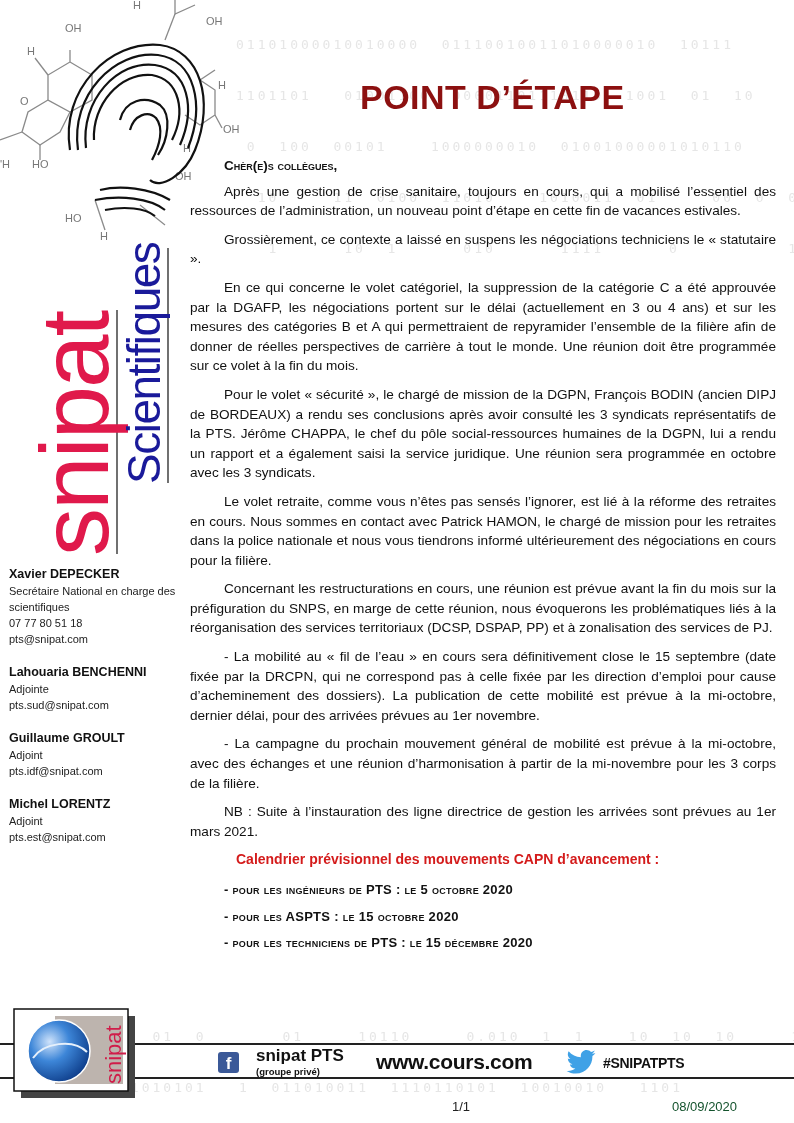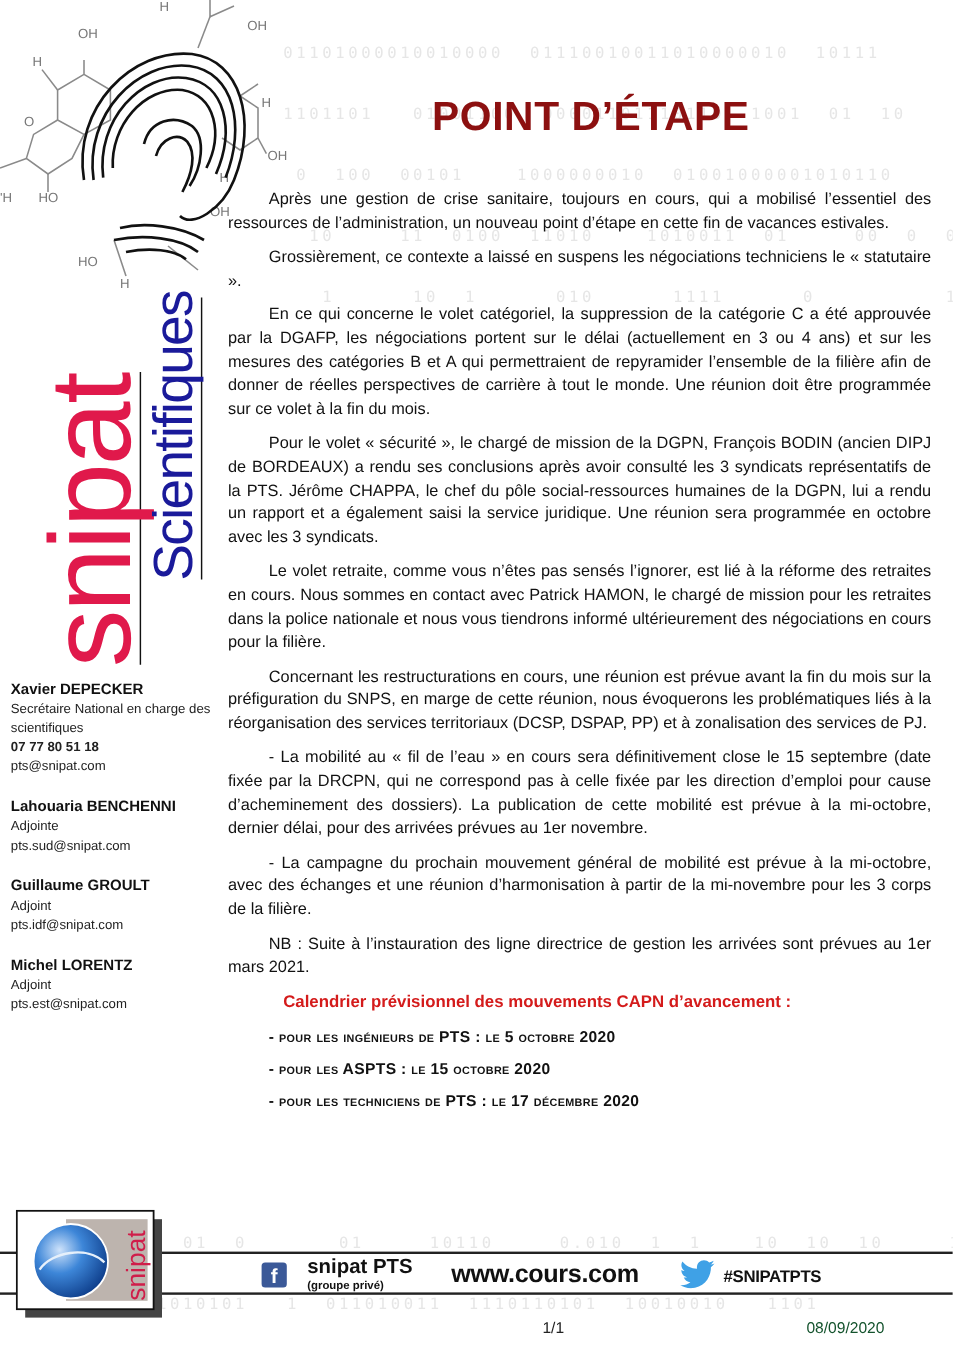--- a/index.html
+++ b/index.html
@@ -6,21 +6,21 @@
   body { width:794px; height:1123px; position:relative; overflow:hidden; font-family:"Liberation Sans", sans-serif; color:#111; }
   .binary { position:absolute; font-family:"DejaVu Sans Mono", monospace; color:#e6e6e6; white-space:pre; letter-spacing:3px; font-size:13px; line-height:17px; }
   .binary-top { left:236px; top:2px; }
   .binary-bot { left:120px; top:994px; }
   .molecule { position:absolute; left:0; top:0; width:260px; height:240px; }
   .title { position:absolute; left:360px; top:78px; font-family:"Liberation Sans", sans-serif; font-weight:bold; color:#8c1010; font-size:34px; letter-spacing:0.5px; }
   .logo-vert { position:absolute; left:20px; top:238px; width:160px; height:320px; }
   .contacts { position:absolute; left:9px; top:566px; width:180px; font-family:"Liberation Sans", sans-serif; font-size:11px; line-height:16px; color:#222; }
   .contact { margin-bottom:17px; }
   .contact .name { font-weight:bold; font-size:12.5px; color:#111; line-height:17px; }
-  .contact .phone { font-weight:bold; }
+  .contact .phone { font-weight:normal; }
   .main { position:absolute; left:190px; top:156px; width:586px; font-family:"Liberation Sans", sans-serif; font-size:13.6px; line-height:19.6px; color:#111; text-align:justify; }
   .greeting { font-weight:bold; font-variant:small-caps; font-size:13.5px; margin:0 0 6px 34px; text-align:left; }
   .para { text-indent:34px; margin:0 0 9px 0; }
   .calendar-title { color:#d41b1b; font-weight:bold; font-size:14px; margin:2px 0 10px 46px; text-align:left; }
   .cal-item { font-weight:bold; font-variant:small-caps; font-size:13px; margin:0 0 7px 34px; text-align:left; letter-spacing:0.3px; }
   .footer-line1 { position:absolute; left:0; top:1043px; width:794px; height:2px; background:#222; }
   .footer-line2 { position:absolute; left:0; top:1077px; width:794px; height:2px; background:#222; }
   .footer-band { position:absolute; left:0; top:1045px; width:794px; height:32px; background:#fff; }
   .footer-logo { position:absolute; left:13px; top:1008px; width:124px; height:92px; }
   .fb-icon { position:absolute; left:218px; top:1052px; width:21px; height:21px; background:#3b5998; border-radius:3px; color:#fff; font-weight:bold; font-size:17px; text-align:center; line-height:23px; font-family:"Liberation Sans", sans-serif; }
@@ -113,33 +113,34 @@
     <div>pts.idf@snipat.com</div>
   </div>
   <div class="contact">
     <div class="name">Michel LORENTZ</div>
     <div>Adjoint</div>
     <div>pts.est@snipat.com</div>
   </div>
 </div>
 
 <div class="main">
+  <div class="greeting">Chèr(e)s collègues,</div>
   <p class="para">Après une gestion de crise sanitaire, toujours en cours, qui a mobilisé l’essentiel des ressources de l’administration, un nouveau point d’étape en cette fin de vacances estivales.</p>
   <p class="para">Grossièrement, ce contexte a laissé en suspens les négociations techniciens le « statutaire ».</p>
   <p class="para">En ce qui concerne le volet catégoriel, la suppression de la catégorie C a été approuvée par la DGAFP, les négociations portent sur le délai (actuellement en 3 ou 4 ans) et sur les mesures des catégories B et A qui permettraient de repyramider l’ensemble de la filière afin de donner de réelles perspectives de carrière à tout le monde. Une réunion doit être programmée sur ce volet à la fin du mois.</p>
   <p class="para">Pour le volet « sécurité », le chargé de mission de la DGPN, François BODIN (ancien DIPJ de BORDEAUX) a rendu ses conclusions après avoir consulté les 3 syndicats représentatifs de la PTS. Jérôme CHAPPA,  le chef du pôle social-ressources humaines de la DGPN, lui a rendu un rapport et a également saisi la service juridique. Une réunion sera programmée en octobre avec les 3 syndicats.</p>
   <p class="para">Le volet retraite, comme vous n’êtes pas sensés l’ignorer, est lié à la réforme des retraites en cours. Nous sommes en contact avec Patrick HAMON, le chargé de mission pour les retraites dans la police nationale et nous vous tiendrons informé ultérieurement des négociations en cours pour la filière.</p>
   <p class="para">Concernant les restructurations en cours, une réunion est prévue avant la fin du mois sur la préfiguration du SNPS, en marge de cette réunion, nous évoquerons les problématiques liés à la réorganisation des services territoriaux (DCSP, DSPAP, PP) et à zonalisation des services de PJ.</p>
   <p class="para">- La mobilité au « fil de l’eau » en cours sera définitivement close le 15 septembre (date fixée par la DRCPN, qui ne correspond pas à celle fixée par les direction d’emploi pour cause d’acheminement des dossiers). La publication de cette mobilité est prévue à la mi-octobre, dernier délai, pour des arrivées prévues au 1er novembre.</p>
   <p class="para">- La campagne du prochain mouvement général de mobilité est prévue à la mi-octobre, avec des échanges et une réunion d’harmonisation à partir de la mi-novembre pour les 3 corps de la filière.</p>
   <p class="para">NB : Suite à l’instauration des ligne directrice de gestion les arrivées sont prévues au 1er mars 2021.</p>
   <div class="calendar-title">Calendrier prévisionnel des mouvements CAPN d’avancement :</div>
   <div class="cal-item">- pour les ingénieurs de PTS : le 5 octobre 2020</div>
   <div class="cal-item">- pour les ASPTS : le 15 octobre 2020</div>
-  <div class="cal-item">- pour les techniciens de PTS : le 17 décembre 2020</div>
+  <div class="cal-item">- pour les techniciens de PTS : le 15 décembre 2020</div>
 </div>
 
 <div class="binary binary-bot">
   <div>   01  0       01     10110     0.010  1  1    10  10  10     10</div>
   <div>11010101   1  011010011  1110110101  10010010   1101</div>
   
   
   
   
 </div>

